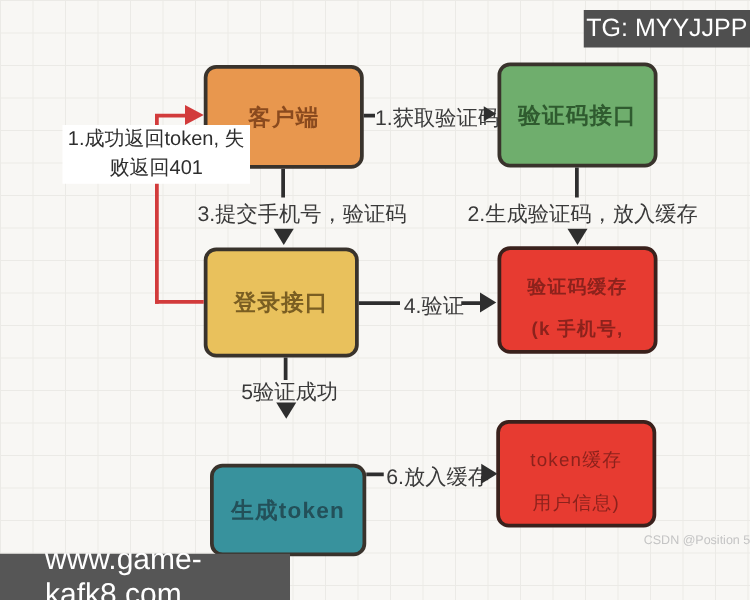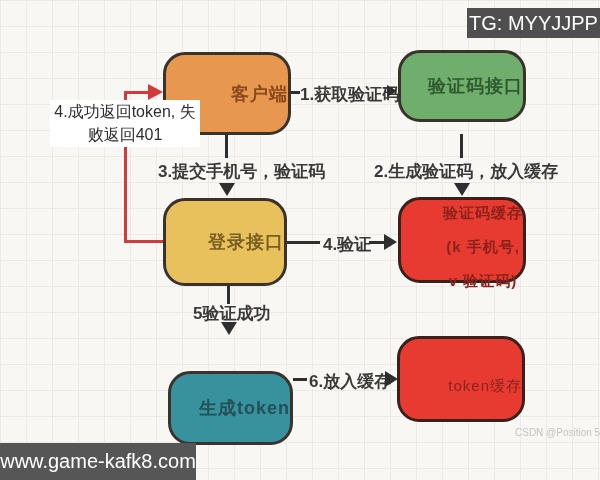--- a/index.html
+++ b/index.html
@@ -6,76 +6,76 @@
   body{font-family:"Liberation Sans","DejaVu Sans",sans-serif;}
   .stage{
     position:relative;width:600px;height:480px;overflow:hidden;
     background-color:#F8F7F4;
     background-image:
       linear-gradient(#EBEAE6 1px, transparent 1px),
       linear-gradient(90deg,#EBEAE6 1px, transparent 1px);
     background-size:26px 26px;
   }
   .node{
-    position:absolute;border:3px solid #39332C;border-radius:22px;
-    display:flex;align-items:center;justify-content:flex-end;text-align:center;
+    position:absolute;border:3px solid #39332C;border-radius:10px;
+    display:flex;align-items:center;justify-content:center;text-align:center;
     box-sizing:border-box;font-size:18px;font-weight:600;letter-spacing:1px;
   }
   .node-client{left:163px;top:52px;width:128px;height:83px;background:#E8974E;color:#8A4A1E;}
-  .node-captcha-api{left:398px;top:50px;width:128px;height:72px;background:#6FAE6D;color:#2F5B2F;}
+  .node-captcha-api{left:398px;top:50px;width:128px;height:84px;background:#6FAE6D;color:#2F5B2F;}
   .node-login-api{left:163px;top:198px;width:124px;height:88px;background:#E9C15C;color:#7A5E22;}
   .node-captcha-cache{left:398px;top:197px;width:128px;height:86px;background:#E73B31;color:#8C221C;border-color:#3A211C;font-size:15px;font-weight:700;line-height:1.35;}
   .node-token-gen{left:168px;top:335px;width:125px;height:74px;background:#38929D;color:#235059;margin-top:36px;}
   .node-token-cache{left:397px;top:336px;width:128px;height:86px;background:#E73B31;color:#8C221C;border-color:#3A211C;font-size:15px;font-weight:400;line-height:1.35;}
   .node .ln{display:block;margin-top:14px;}
   .seg{position:absolute;background:#2E2E2E;}
   .seg.red{background:#D23B3B;}
   .ah-right{position:absolute;width:0;height:0;border-top:8px solid transparent;border-bottom:8px solid transparent;border-left:13px solid #2E2E2E;}
   .ah-down{position:absolute;width:0;height:0;border-left:8px solid transparent;border-right:8px solid transparent;border-top:13px solid #2E2E2E;}
   .ah-right.red{border-left-color:#D23B3B;border-top-width:8px;border-bottom-width:8px;border-left-width:15px;}
-  .elabel{position:absolute;color:#3A3A3A;font-size:17px;white-space:nowrap;font-weight:bold;}
+  .elabel{position:absolute;color:#3A3A3A;font-size:17px;white-space:nowrap;}
   .elabel7{
     position:absolute;left:50px;top:100px;width:150px;height:47px;background:#FFFFFF;
     color:#2E2E2E;font-size:16px;text-align:center;line-height:23px;z-index:3;
   }
   .badge{
     position:absolute;background:#4F4F4F;color:#FFFFFF;display:flex;
     align-items:center;justify-content:center;z-index:5;
   }
   .badge-tg{left:467px;top:8px;width:133px;height:30px;font-size:20px;}
-  .badge-site{left:0;top:443px;width:196px;height:37px;font-size:20px;background:#565656;}
+  .badge-site{left:0;top:443px;width:196px;height:37px;font-size:24px;background:#565656;padding-left:36px;}
   .csdn{position:absolute;left:478px;top:427px;color:#C4C4C4;font-size:10px;white-space:nowrap;margin-left:37px;}
 </style>
 </head>
 <body>
 
 <div class="stage">
 
   <div class="node node-client">
     <span>客户端</span>
   </div>
   <div class="node node-captcha-api">
     <span>验证码接口</span>
   </div>
   <div class="node node-login-api">
     <span>登录接口</span>
   </div>
   <div class="node node-captcha-cache">
     <span>
       <span class="ln">验证码缓存</span>
       <span class="ln">(k 手机号,</span>
-      <span class="ln">v 验证码)</span>
     </span>
   </div>
   <div class="node node-token-gen">
     <span>生成token</span>
   </div>
   <div class="node node-token-cache">
     <span>
       <span class="ln">token缓存</span>
+      <span class="ln">用户信息)</span>
     </span>
   </div>
 
   <div class="seg" style="left:291px;top:91px;width:9px;height:3px;"></div>
   <div class="elabel" style="left:300px;top:83px;">1.获取验证码</div>
   <div class="ah-right" style="left:387px;top:85px;border-left-width:10px;border-top-width:6px;border-bottom-width:6px;"></div>
 
   <div class="seg" style="left:225px;top:135px;width:3px;height:23px;"></div>
   <div class="elabel" style="left:146px;top:160px;margin-left:12px;">3.提交手机号，验证码</div>
   <div class="ah-down" style="left:219px;top:183px;"></div>
@@ -95,21 +95,21 @@
 
   <div class="seg" style="left:293px;top:378px;width:14px;height:3px;"></div>
   <div class="elabel" style="left:309px;top:370px;">6.放入缓存</div>
   <div class="ah-right" style="left:385px;top:371px;"></div>
 
   <div class="seg red" style="left:124px;top:92px;width:3px;height:151px;"></div>
   <div class="seg red" style="left:124px;top:240px;width:39px;height:3px;"></div>
   <div class="seg red" style="left:124px;top:91px;width:26px;height:3px;"></div>
   <div class="ah-right red" style="left:148px;top:84px;"></div>
   <div class="elabel7">
-    <span class="ln">4.成功返回token,</span>
+    <span class="ln">1.成功返回token,</span>
     <span class="ln">失败返回401</span>
   </div>
 
   <div class="badge badge-tg">
     <span>TG: MYYJJPP</span>
   </div>
   <div class="badge badge-site">
     <span>www.game-kafk8.com</span>
   </div>
   <div class="csdn">CSDN @Position 5</div>

